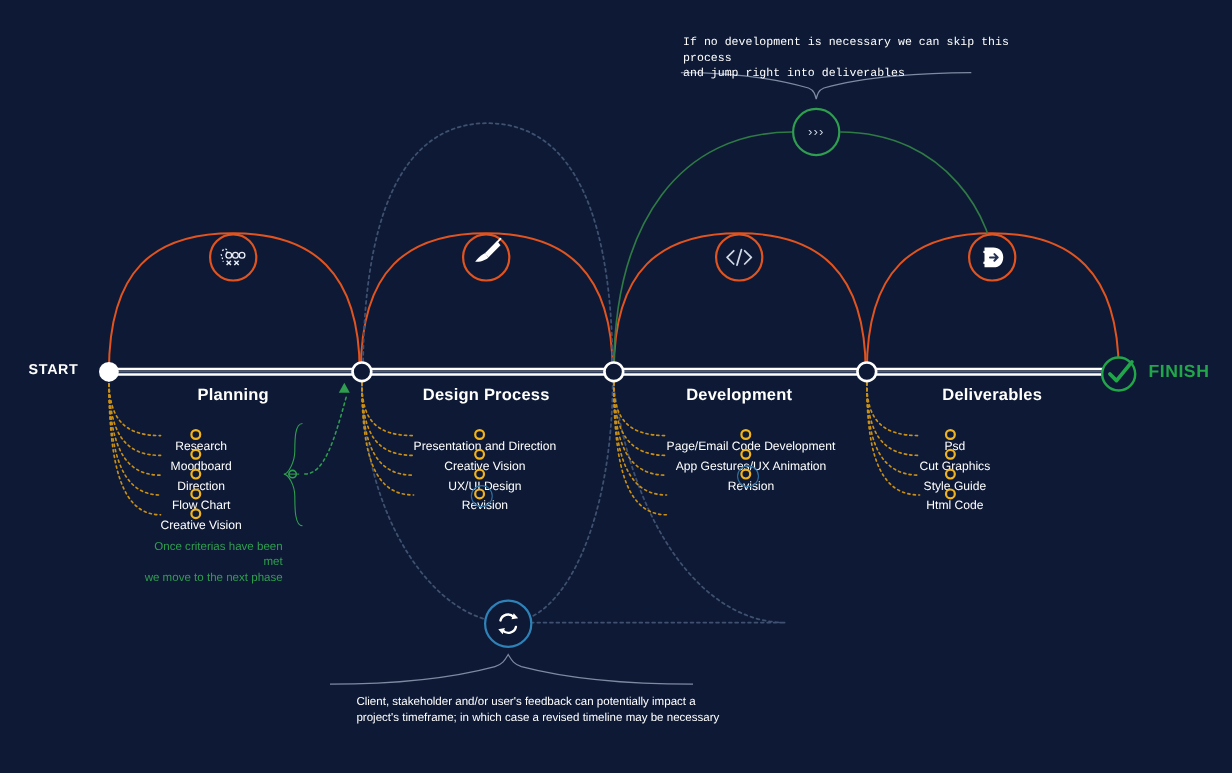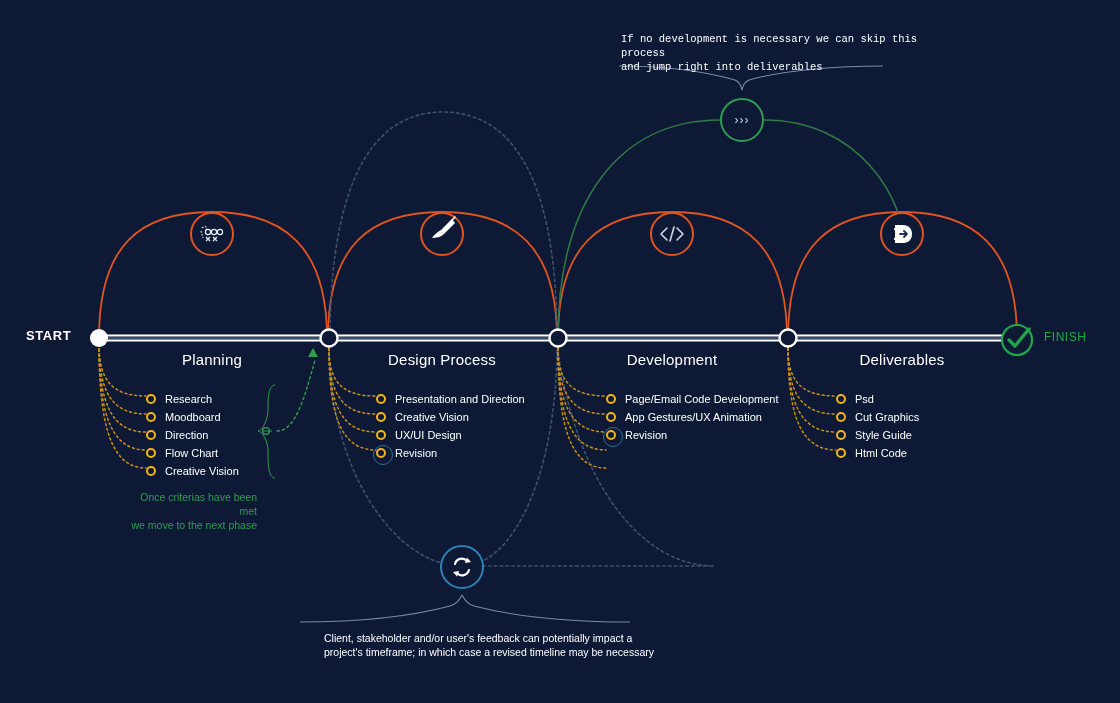--- a/index.html
+++ b/index.html
@@ -11,31 +11,31 @@
   }
   #stage{position:absolute;inset:0;width:1120px;height:703px;}
   svg.layer{position:absolute;left:0;top:0;width:1120px;height:703px;overflow:visible;}
   .txt{position:absolute;}
 
   
   .startlbl{
     left:26px;top:328px;font-size:13px;font-weight:bold;letter-spacing:.6px;color:#ffffff;
   }
   .finishlbl{
-    left:1044px;top:330px;font-size:12px;font-weight:normal;letter-spacing:.5px;color:#22a64a;
+    left:1044px;top:330px;font-size:16px;font-weight:bold;letter-spacing:.5px;color:#22a64a;
   }
   .phase-title{
-    font-size:15px;font-weight:normal;color:#ffffff;letter-spacing:.2px;
+    font-size:15px;font-weight:bold;color:#ffffff;letter-spacing:.2px;
     text-align:center;transform:translateX(-50%);
   }
 
   
   .bullets{position:absolute;}
   .bullet{
-    display:flex;align-items:center;height:18px;margin-bottom:0px;
+    display:flex;align-items:center;height:18px;margin-bottom:0px;flex-direction:column;
   }
   .bullet .dot{
     width:10px;height:10px;border-radius:50%;
     border:2px solid #f2b41c;box-sizing:border-box;
     margin-right:9px;flex:0 0 auto;position:relative;
   }
   .bullet.rev .dot::after{
     content:"";position:absolute;left:-5px;top:-5px;width:20px;height:20px;
     border-radius:50%;border:1px solid #2f6f9e;box-sizing:border-box;
   }

